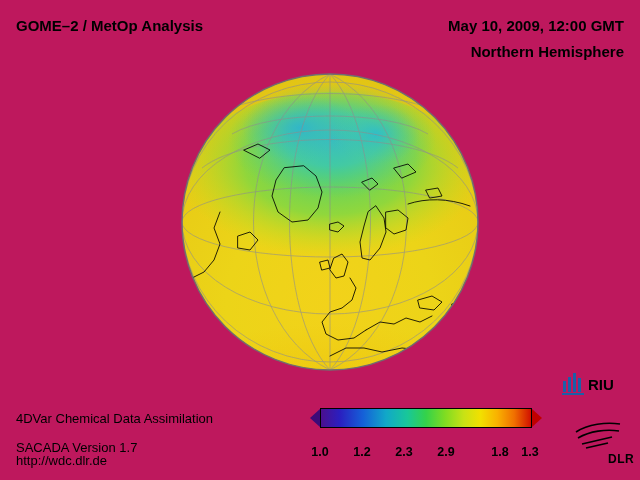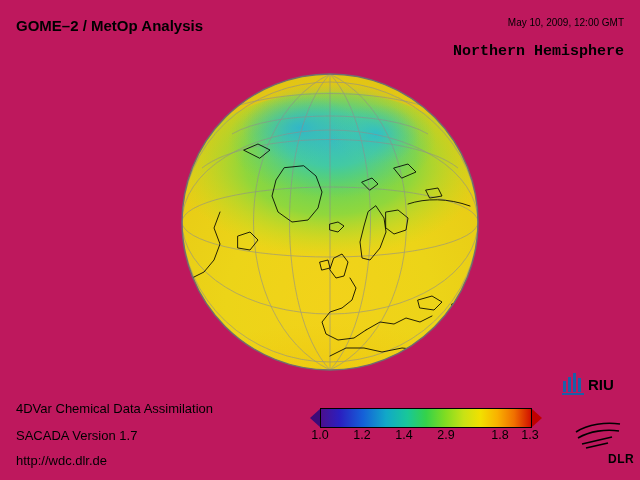--- a/index.html
+++ b/index.html
@@ -29,35 +29,34 @@
     position: absolute;
     left: 16px;  top: 43px;
     font-size: 15px;
     font-weight: bold;
     color: #000;
     white-space: nowrap;
   }
   .hdr-right-1 {
     position: absolute;
     right: 16px;  top: 17px;
-    font-size: 10px;
-    font-weight: normal;
+    font-size: 15px;
+    font-weight: bold;
     color: #000;
     white-space: nowrap;
     text-align: right;
   }
   .hdr-right-2 {
     position: absolute;
     right: 16px;  top: 43px;
     font-size: 15px;
     font-weight: bold;
     color: #000;
     white-space: nowrap;
     text-align: right;
-    font-family: Liberation Mono, monospace;
   }
   .sub { font-size: 11px; vertical-align: -3px; }
 
   
   #globe-wrap {
     position: absolute;
     left: 180px;
     top: 72px;
     width: 300px;
     height: 300px;
@@ -65,22 +64,22 @@
   #globe-svg { display: block; }
 
   
   .foot {
     position: absolute;
     left: 16px;
     font-size: 13px;
     color: #000;
     white-space: nowrap;
   }
-  .foot-1 { top: 401px; }
-  .foot-2 { top: 428px; text-align: right; }
+  .foot-1 { top: 411px; }
+  .foot-2 { top: 440px; text-align: right; }
   .foot-3 { top: 453px; }
 
   
   #cbar-block {
     position: absolute;
     left: 310px;
     top: 398px;
     width: 232px;
   }
   #cbar-title {
@@ -116,21 +115,22 @@
         #7fdc22 59%,
         #c8e215 68%,
         #f2e000 76%,
         #f9b100 84%,
         #f07000 92%,
         #d11000 100%);
   }
   #cbar-ticks {
     position: relative;
     height: 18px;
-    margin-top: 0;
+    margin-top: 17px;
+    font-weight: bold;
   }
   .cbar-tick {
     position: absolute;
     font-size: 12.5px;
     color: #000;
     transform: translateX(-50%);
     white-space: nowrap;
   }
 
   
@@ -273,21 +273,21 @@
 
   <div id="cbar-block">
     <div id="cbar-row">
       <div class="cbar-arrow left"></div>
       <div id="cbar-gradient"></div>
       <div class="cbar-arrow right"></div>
     </div>
     <div id="cbar-ticks">
       <span class="cbar-tick" style="left:10px;">1.0</span>
       <span class="cbar-tick" style="left:52px;">1.2</span>
-      <span class="cbar-tick" style="left:94px;">1.4</span>
+      <span class="cbar-tick" style="left:94px;">2.3</span>
       <span class="cbar-tick" style="left:136px;">2.9</span>
       <span class="cbar-tick" style="left:190px;">1.8</span>
       <span class="cbar-tick" style="left:220px;">1.3</span>
     </div>
   </div>
 
   <svg id="riu-logo" viewBox="0 0 64 24" xmlns="http://www.w3.org/2000/svg">
     <g fill="#1b5fa8">
       <rect x="1" y="9" width="3" height="11"></rect>
       <rect x="6" y="5" width="3" height="15"></rect>

